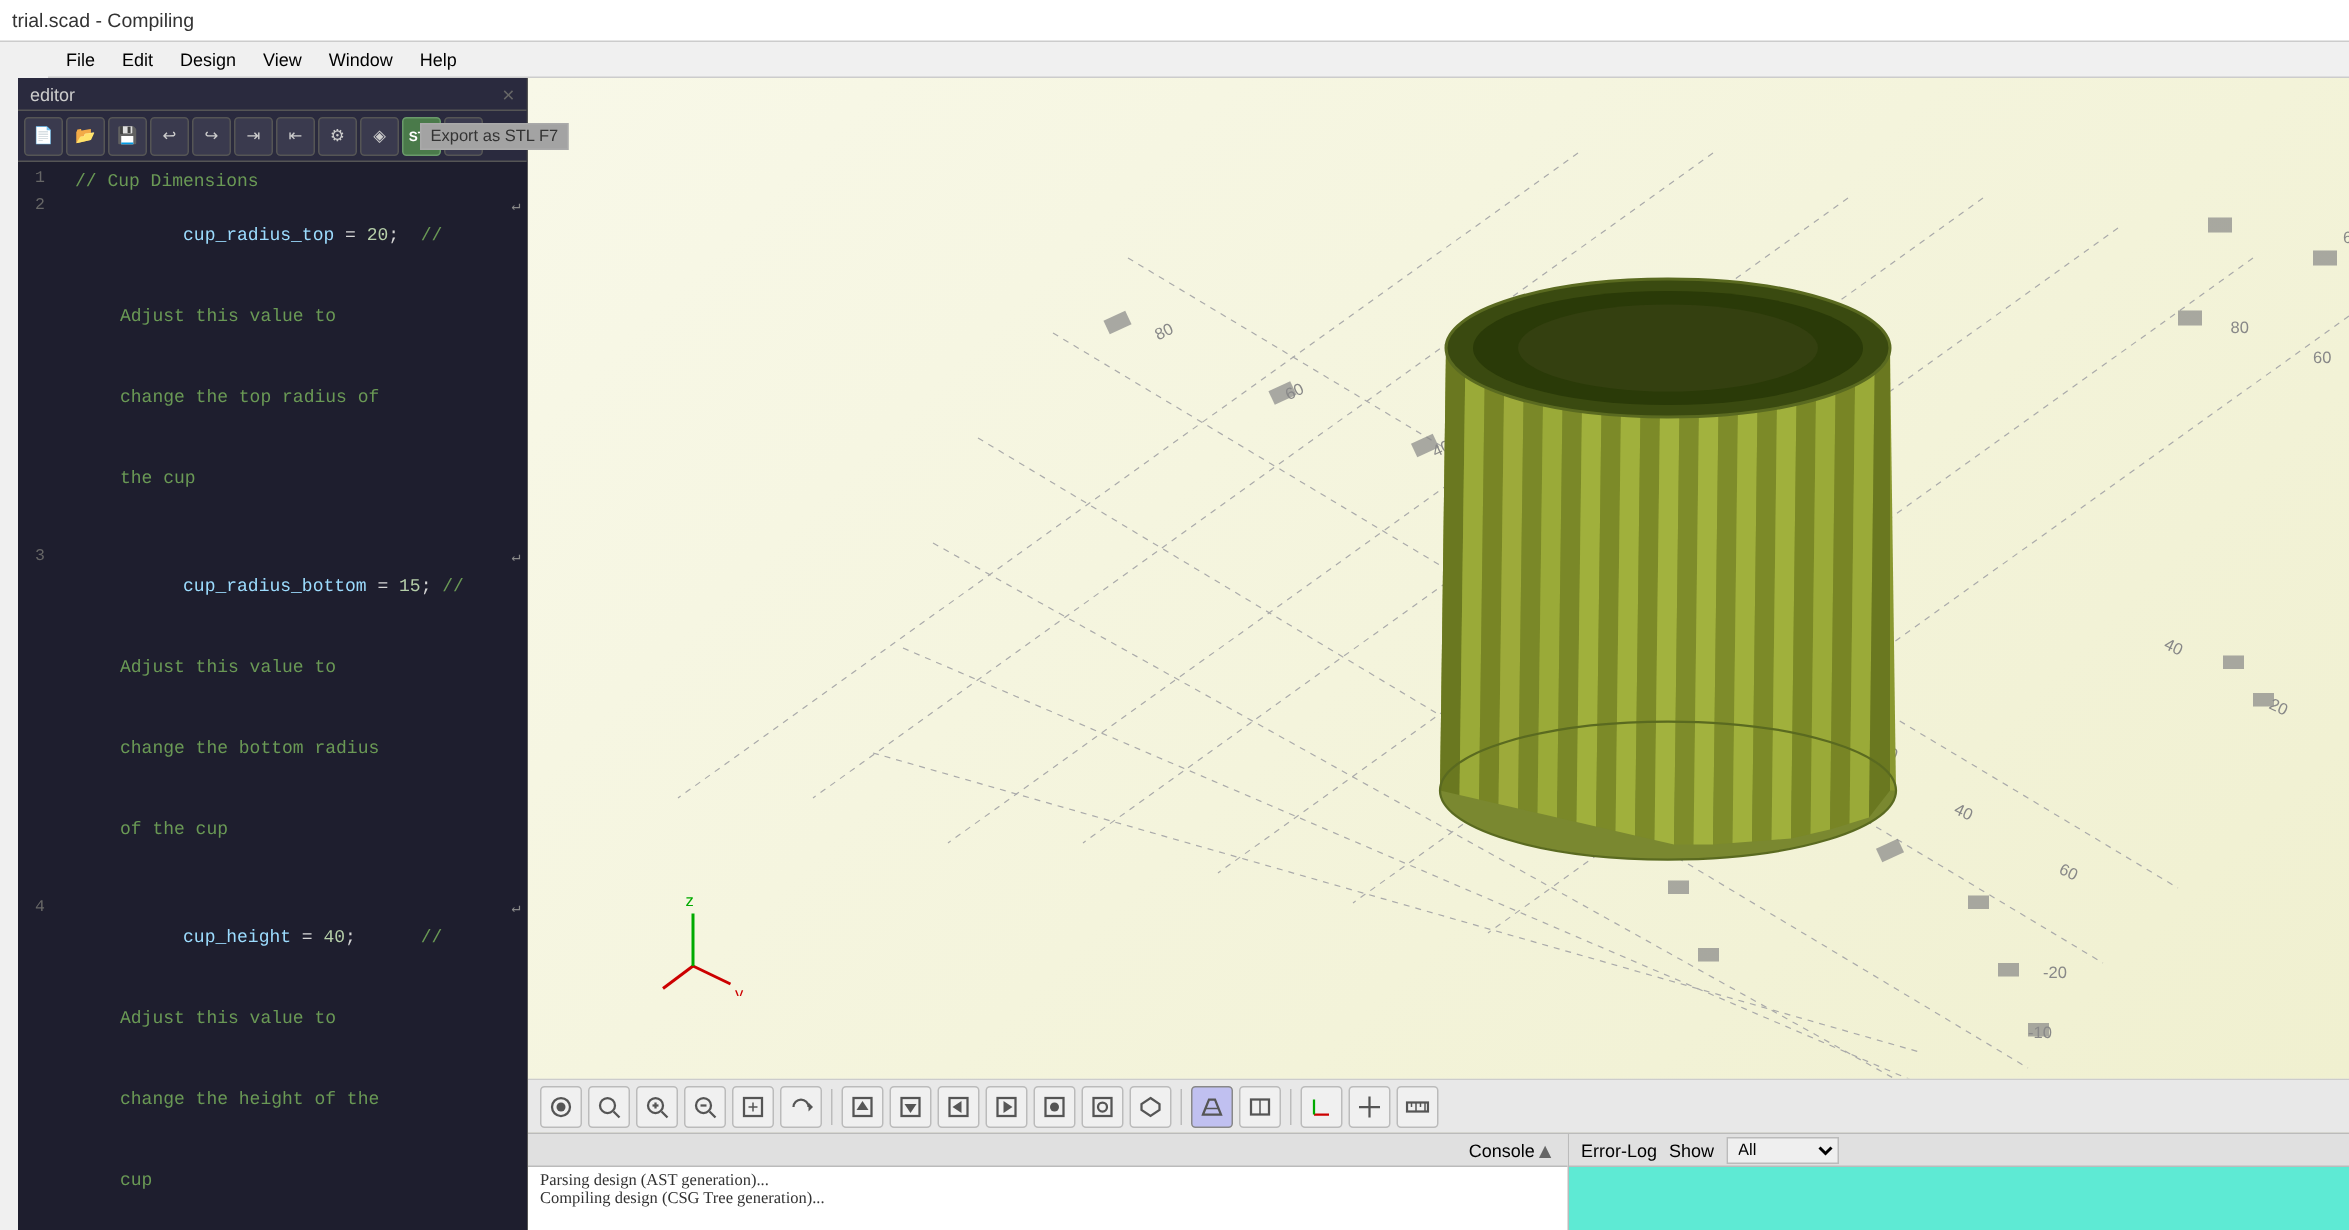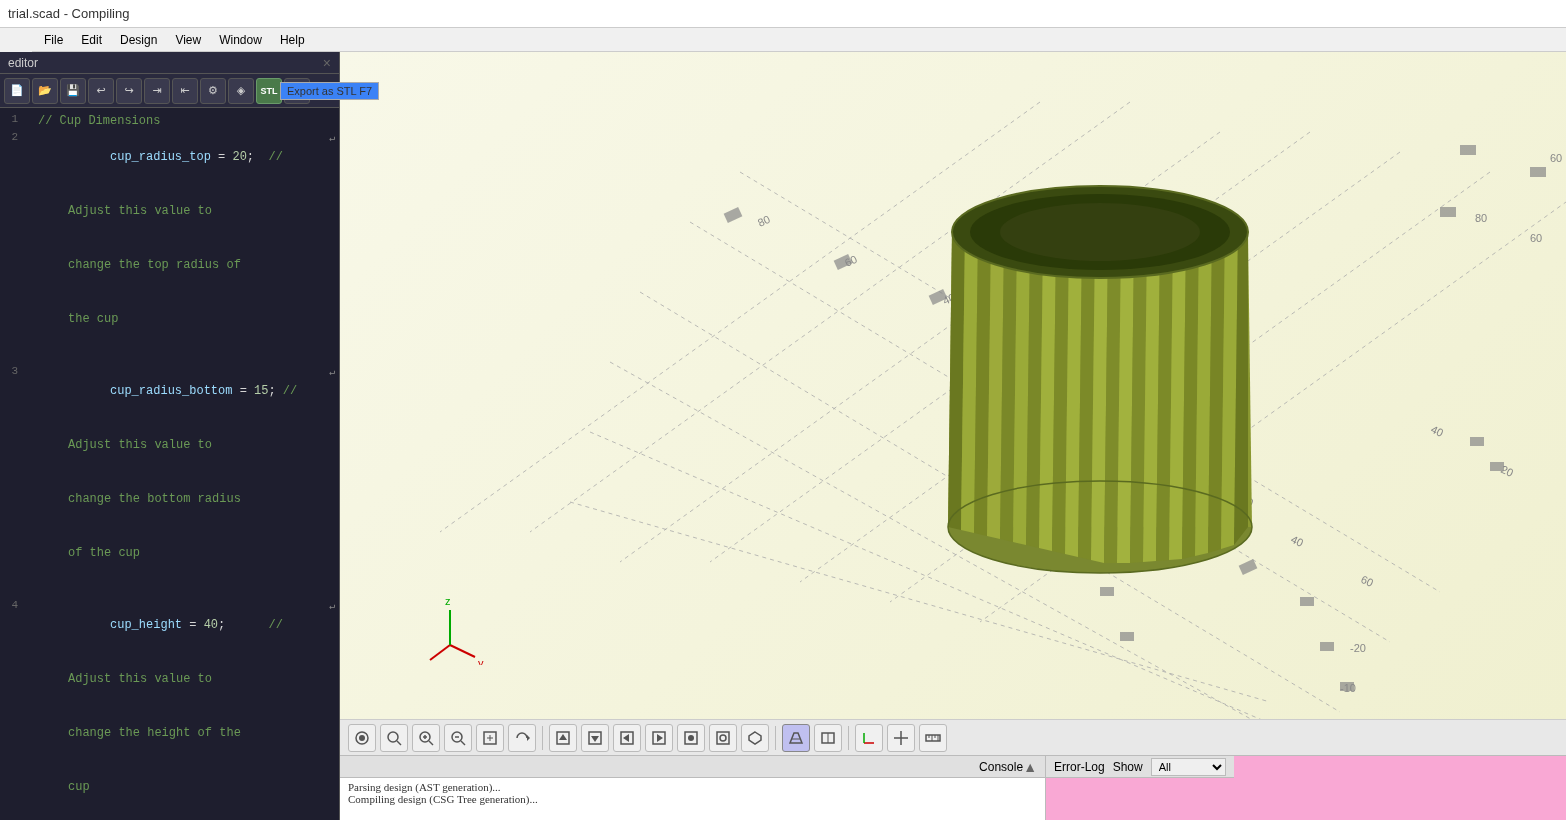--- a/index.html
+++ b/index.html
@@ -32,20 +32,21 @@
       padding: 2px 8px;
       font-size: 12px;
       cursor: pointer;
       color: #000;
     }
 
     
     #main {
       display: flex;
       height: calc(820px - 28px - 24px);
+      padding-left: 12px;
     }
 
     
     #editor-panel {
       width: 340px;
       background: #1e1e2e;
       display: flex;
       flex-direction: column;
       border-right: 1px solid #555;
       flex-shrink: 0;
@@ -85,21 +86,21 @@
       justify-content: center;
       color: #ccc;
       font-size: 11px;
     }
     .toolbar-btn.active { background: #4a7a4a; border-color: #6a9a6a; }
 
     #editor-tooltip {
       position: absolute;
       left: 280px;
       top: 82px;
-      background: #3b82f6;
+      background: #a3a3a3;
       border: 1px solid #aaa;
       padding: 2px 6px;
       font-size: 11px;
       color: #333;
       z-index: 100;
       white-space: nowrap;
     }
 
     #code-area {
       flex: 1;
@@ -239,22 +240,23 @@
       flex: 1;
       padding: 3px 8px;
       font-size: 11px;
       color: #333;
       overflow-y: auto;
       font-family: Liberation Serif, serif;
     }
 
     #error-panel {
       width: 520px;
-      background: #f9a8d4;
-      display: flex;
+      background: #5eead4;
+      display: flex;
+      flex-direction: column;
     }
 
     #error-header {
       background: #e0e0e0;
       border-bottom: 1px solid #bbb;
       padding: 2px 8px;
       font-size: 12px;
       display: flex;
       align-items: center;
       gap: 8px;

